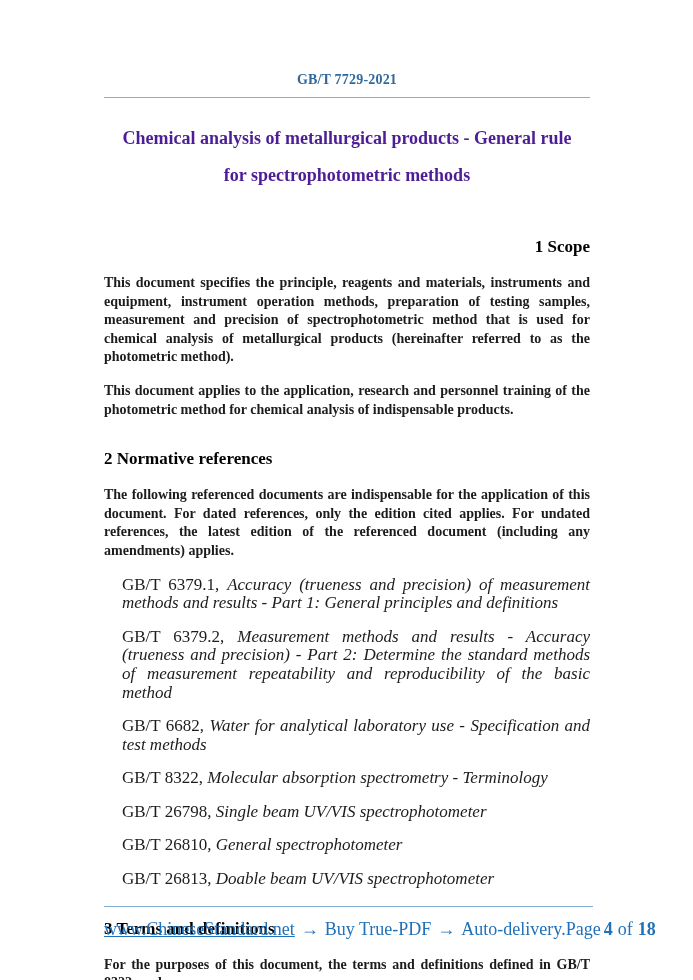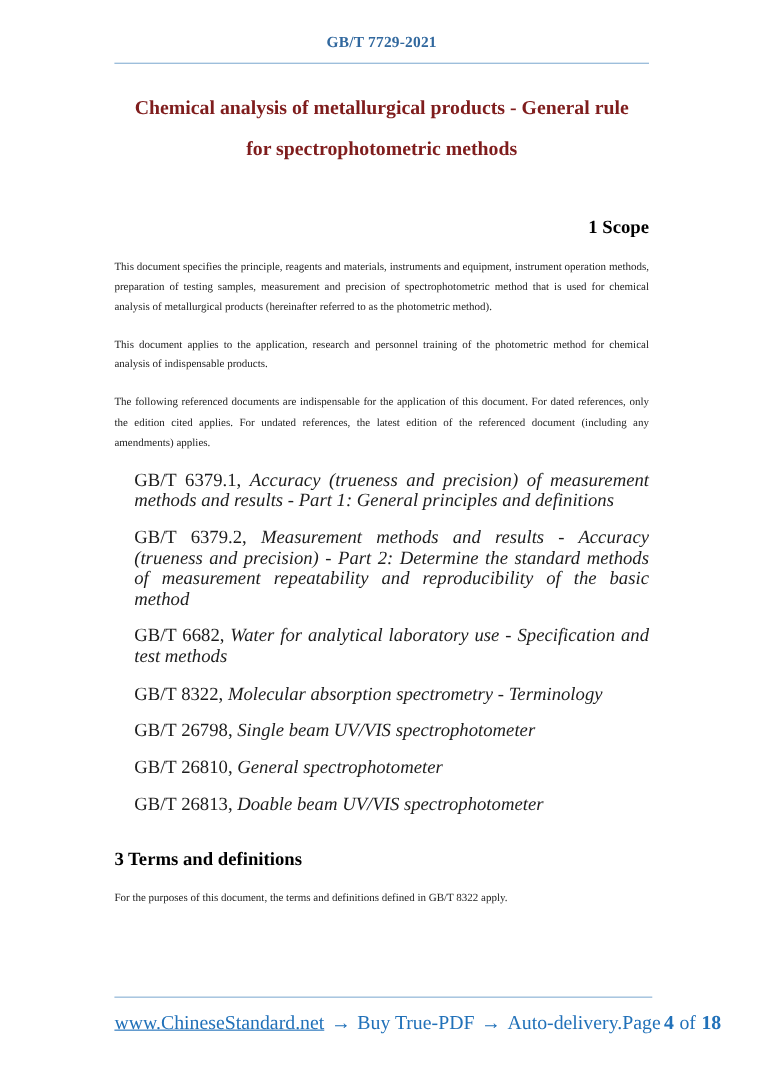--- a/index.html
+++ b/index.html
@@ -19,47 +19,49 @@
     box-sizing: border-box;
   }
   .content {
     padding: 0 103px 0 104px;
   }
   .doc-header {
     padding-top: 30px;
     padding-bottom: 9px;
     text-align: center;
     border-bottom: 1px solid #85aed3;
+    margin-top: 40px;
   }
   .doc-header .doc-number {
     font-size: 14px;
     font-weight: bold;
     color: #31689e;
     letter-spacing: 0.2px;
   }
   .doc-title {
     margin-top: 22px;
     text-align: center;
     font-weight: bold;
     font-size: 18px;
     line-height: 37px;
-    color: #7f1d1d;
+    color: #4c1d95;
   }
   h2.section-heading {
     font-size: 17px;
     font-weight: bold;
     color: #000000;
     margin: 28px 0 0 0;
     line-height: 24px;
   }
   p.body-para {
-    font-size: 10px;
+    font-size: 14px;
     line-height: 18.6px;
     text-align: justify;
     margin: 15px 0 0 0;
+    font-weight: bold;
   }
   .section-scope h2.section-heading {
     margin-top: 41px;
     text-align: right;
   }
   p.reference {
     font-size: 17px;
     line-height: 18.6px;
     text-align: justify;
     margin: 15px 0 0 18px;
@@ -119,20 +121,21 @@
       <div>for spectrophotometric methods</div>
     </div>
 
     <div class="section-scope">
       <h2 class="section-heading">1 Scope</h2>
       <p class="body-para">This document specifies the principle, reagents and materials, instruments and equipment, instrument operation methods, preparation of testing samples, measurement and precision of spectrophotometric method that is used for chemical analysis of metallurgical products (hereinafter referred to as the photometric method).</p>
       <p class="body-para">This document applies to the application, research and personnel training of the photometric method for chemical analysis of indispensable products.</p>
     </div>
 
     <div class="section-normative">
+      <h2 class="section-heading">2 Normative references</h2>
       <p class="body-para">The following referenced documents are indispensable for the application of this document. For dated references, only the edition cited applies. For undated references, the latest edition of the referenced document (including any amendments) applies.</p>
 
       <p class="reference"><span class="ref-code">GB/T 6379.1,</span> <span class="ref-title">Accuracy (trueness and precision) of measurement methods and results - Part 1: General principles and definitions</span></p>
 
       <p class="reference"><span class="ref-code">GB/T 6379.2,</span> <span class="ref-title">Measurement methods and results - Accuracy (trueness and precision) - Part 2: Determine the standard methods of measurement repeatability and reproducibility of the basic method</span></p>
 
       <p class="reference"><span class="ref-code">GB/T 6682,</span> <span class="ref-title">Water for analytical laboratory use - Specification and test methods</span></p>
 
       <p class="reference"><span class="ref-code">GB/T 8322,</span> <span class="ref-title">Molecular absorption spectrometry - Terminology</span></p>
 

